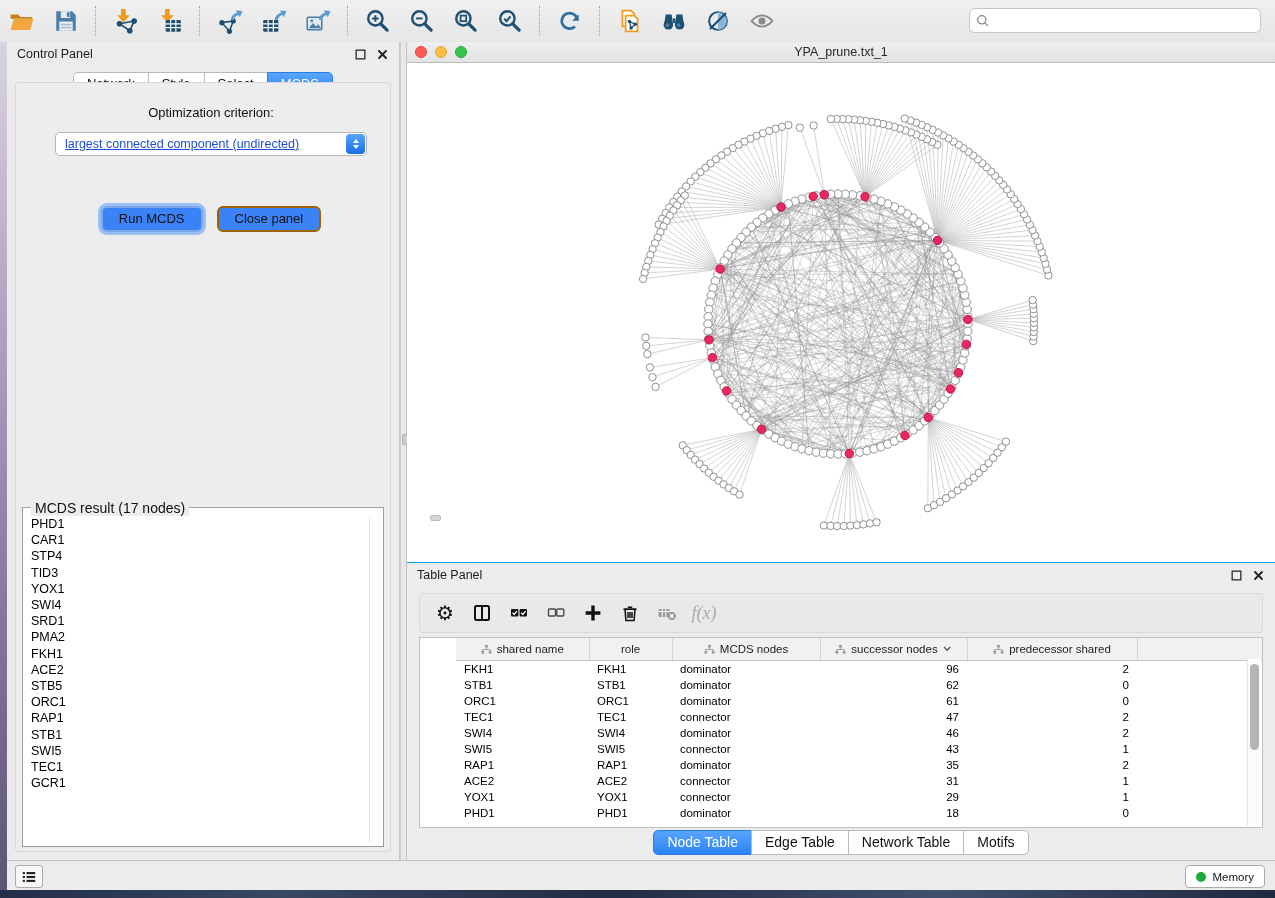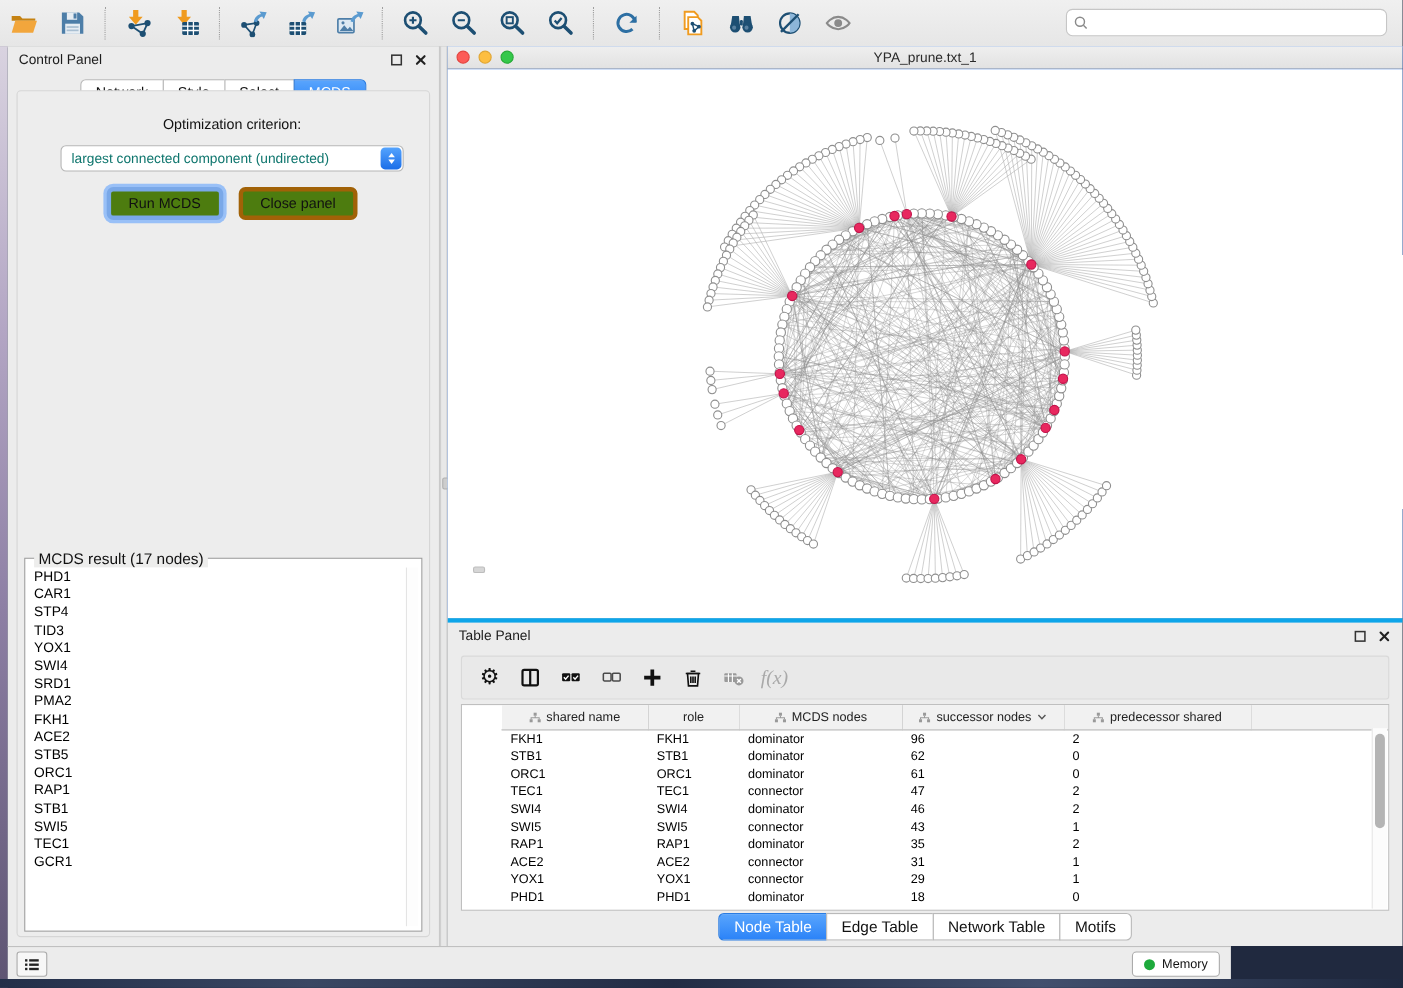--- a/index.html
+++ b/index.html
@@ -23,63 +23,63 @@
   .control-panel{position:absolute;left:7px;top:42px;width:393px;height:818px;background:#ececec;border-right:1px solid #c9c9c9;box-sizing:border-box;}
   .cp-tabs{display:flex;justify-content:center;margin-top:6px;}
   .seg{display:inline-flex;}
   .seg .tab{font:13px "Liberation Sans",sans-serif;background:#fff;color:#111;border:1px solid #b9b9b9;padding:3px 13px 4px;margin-left:-1px;cursor:default;white-space:nowrap;}
   .seg .tab:first-child{border-radius:5px 0 0 5px;margin-left:0;}
   .seg .tab:last-child{border-radius:0 5px 5px 0;}
   .seg .tab.sel{background:linear-gradient(#59a5fd,#2b83f8);border-color:#2a7ce2;color:#fff;}
   .cp-body{position:absolute;left:8px;top:40px;right:8px;bottom:8px;background:#ededed;border:1px solid #d6d6d6;border-radius:4px;padding-left:16px;}
   .opt-label{text-align:center;font-size:13px;margin-top:22px;color:#111;}
   .opt-select{position:relative;margin:12px auto 0;width:312px;height:24px;background:#fff;border:1px solid #b6b6b6;border-radius:5px;box-sizing:border-box;display:flex;align-items:center;}
-  .opt-select .val{font-size:12.5px;padding-left:9px;color:#0f766e;flex:1;white-space:nowrap;overflow:hidden;}
+  .opt-select .val{font-size:12.5px;padding-left:9px;color:#1d4ed8;flex:1;white-space:nowrap;overflow:hidden;text-decoration:underline;}
   .stepper{width:19px;height:20px;margin-right:1px;border-radius:4px;background:linear-gradient(#55a4fe,#1b6ee8);display:flex;flex-direction:column;align-items:center;justify-content:center;gap:2px;}
   .stepper i{width:0;height:0;border-left:3.5px solid transparent;border-right:3.5px solid transparent;}
   .stepper .up{border-bottom:4.5px solid #fff;}
   .stepper .dn{border-top:4.5px solid #fff;}
   .cp-buttons{display:flex;justify-content:center;gap:14px;margin-top:14px;}
-  .btn{font:13px "Liberation Sans",sans-serif;background:#4d7c0f;border:4px solid #a16207;border-radius:6px;padding:3px 16px 4px;color:#111;cursor:default;}
+  .btn{font:13px "Liberation Sans",sans-serif;background:#3b82f6;border:2px solid #a16207;border-radius:6px;padding:3px 16px 4px;color:#111;cursor:default;margin-top:36px;}
   .btn.focus{box-shadow:0 0 0 3px rgba(108,168,252,.65);border-color:#7aa8e8;}
   .mcds-group{position:absolute;left:6px;right:6px;top:424px;bottom:4px;border:1px solid #9d9d9d;background:#fff;}
   .mcds-legend{position:absolute;left:8px;top:-8px;background:#ededec;padding:0 4px;font-size:14px;color:#111;}
   .mcds-list{position:absolute;left:4px;top:8px;right:16px;bottom:4px;overflow:hidden;background:#fff;}
   .mcds-list div{font-size:12.5px;line-height:16.2px;padding-left:4px;color:#000;}
   .mcds-scroll{position:absolute;right:3px;top:8px;bottom:4px;width:10px;border-left:1px solid #e4e4e4;background:#fdfdfd;}
   
   .v-divider{position:absolute;left:400px;top:42px;width:7px;height:818px;background:#e8e8e8;border-left:1px solid #cfcfcf;border-right:1px solid #c2c2c2;box-sizing:border-box;}
   .v-handle{position:absolute;left:1px;top:392px;width:4px;height:9px;background:#cdcdcd;border:1px solid #b0b0b0;border-radius:2px;}
   .h-handle{position:absolute;left:430px;top:515px;width:9px;height:4px;background:#d6d6d6;border:1px solid #bdbdbd;border-radius:2px;}
   
-  .net-window{position:absolute;left:407px;top:42px;width:868px;height:520px;background:#3b82f6;}
+  .net-window{position:absolute;left:407px;top:42px;width:868px;height:520px;background:#b91c1c;}
   .net-titlebar{height:20px;background:linear-gradient(#efefef,#e2e2e2);border-bottom:1px solid #bdbdbd;display:flex;align-items:center;position:relative;}
   .lights{display:flex;gap:8px;margin-left:8px;}
   .light{width:12px;height:12px;border-radius:50%;box-sizing:border-box;}
   .net-title{position:absolute;left:0;right:0;text-align:center;font-size:12.5px;color:#2a2a2a;}
   .net-canvas{position:absolute;left:0;top:21px;width:868px;height:499px;background:#fff;}
   
-  .table-panel{position:absolute;left:407px;top:562px;width:868px;height:298px;background:#ececec;border-top:4px solid #0ea5e9;box-sizing:border-box;}
+  .table-panel{position:absolute;left:407px;top:562px;width:868px;height:298px;background:#ececec;border-top:1px solid #0ea5e9;box-sizing:border-box;}
   .tp-toolbar{position:absolute;left:12px;top:30px;right:12px;height:40px;background:#e9e9e9;border:1px solid #d9d9d9;border-radius:3px;display:flex;align-items:center;padding-left:10px;box-sizing:border-box;gap:7px;}
   .tp-btn{width:30px;height:28px;display:flex;align-items:center;justify-content:center;}
   .tp-btn svg{width:20px;height:20px;}
   .tp-btn .gear-char{font-size:20px;line-height:20px;color:#111;}
   .fx{font-family:"Liberation Serif",serif;font-style:italic;font-size:18px;color:#a9a9a9;}
   .tp-table{position:absolute;left:12px;top:74px;right:12px;bottom:32px;background:#fff;border:1px solid #bfbfbf;box-sizing:border-box;overflow:hidden;}
   table.grid{border-collapse:collapse;width:830px;table-layout:fixed;margin-left:36px;}
   table.grid th{height:20px;background:#f1f1f1;border-right:1px solid #d4d4d4;border-bottom:1px solid #c9c9c9;font-weight:normal;font-size:11.5px;color:#222;position:relative;}
   table.grid th .hwrap{display:flex;align-items:center;justify-content:center;gap:5px;}
   table.grid td{height:16px;font-size:11.5px;color:#000;padding:0 8px;white-space:nowrap;overflow:hidden;}
-  td.num{padding-right:12px;}
+  td.num{text-align:right;padding-right:12px;}
   .tp-vscroll{position:absolute;right:1px;top:21px;bottom:1px;width:13px;background:#fcfcfc;border-left:1px solid #e6e6e6;}
   .tp-vthumb{position:absolute;left:2px;top:5px;width:9px;height:86px;background:#b4b4b4;border-radius:5px;}
   .tp-tabs{position:absolute;left:0;right:0;bottom:5px;display:flex;justify-content:center;}
   .tp-tabs .tab{font-size:14px;}
   
-  .status-bar{position:absolute;left:7px;top:860px;width:1112px;height:30px;background:#ececec;border-top:1px solid #c0c0c0;box-sizing:border-box;}
+  .status-bar{position:absolute;left:7px;top:860px;width:1268px;height:30px;background:#ececec;border-top:1px solid #c0c0c0;box-sizing:border-box;}
   .list-btn{position:absolute;left:8px;top:4px;width:26px;height:21px;background:#f7f7f7;border:1px solid #ababab;border-radius:3px;display:flex;align-items:center;justify-content:center;}
   .memory-btn{position:absolute;right:10px;top:4px;height:21px;background:#fff;border:1px solid #ababab;border-radius:4px;display:flex;align-items:center;gap:6px;padding:0 10px;font-size:11.5px;color:#111;}
   .mem-dot{width:10px;height:10px;border-radius:50%;}
 </style>
 </head>
 <body>
 
 <div class="app">
 
   <div class="toolbar">

